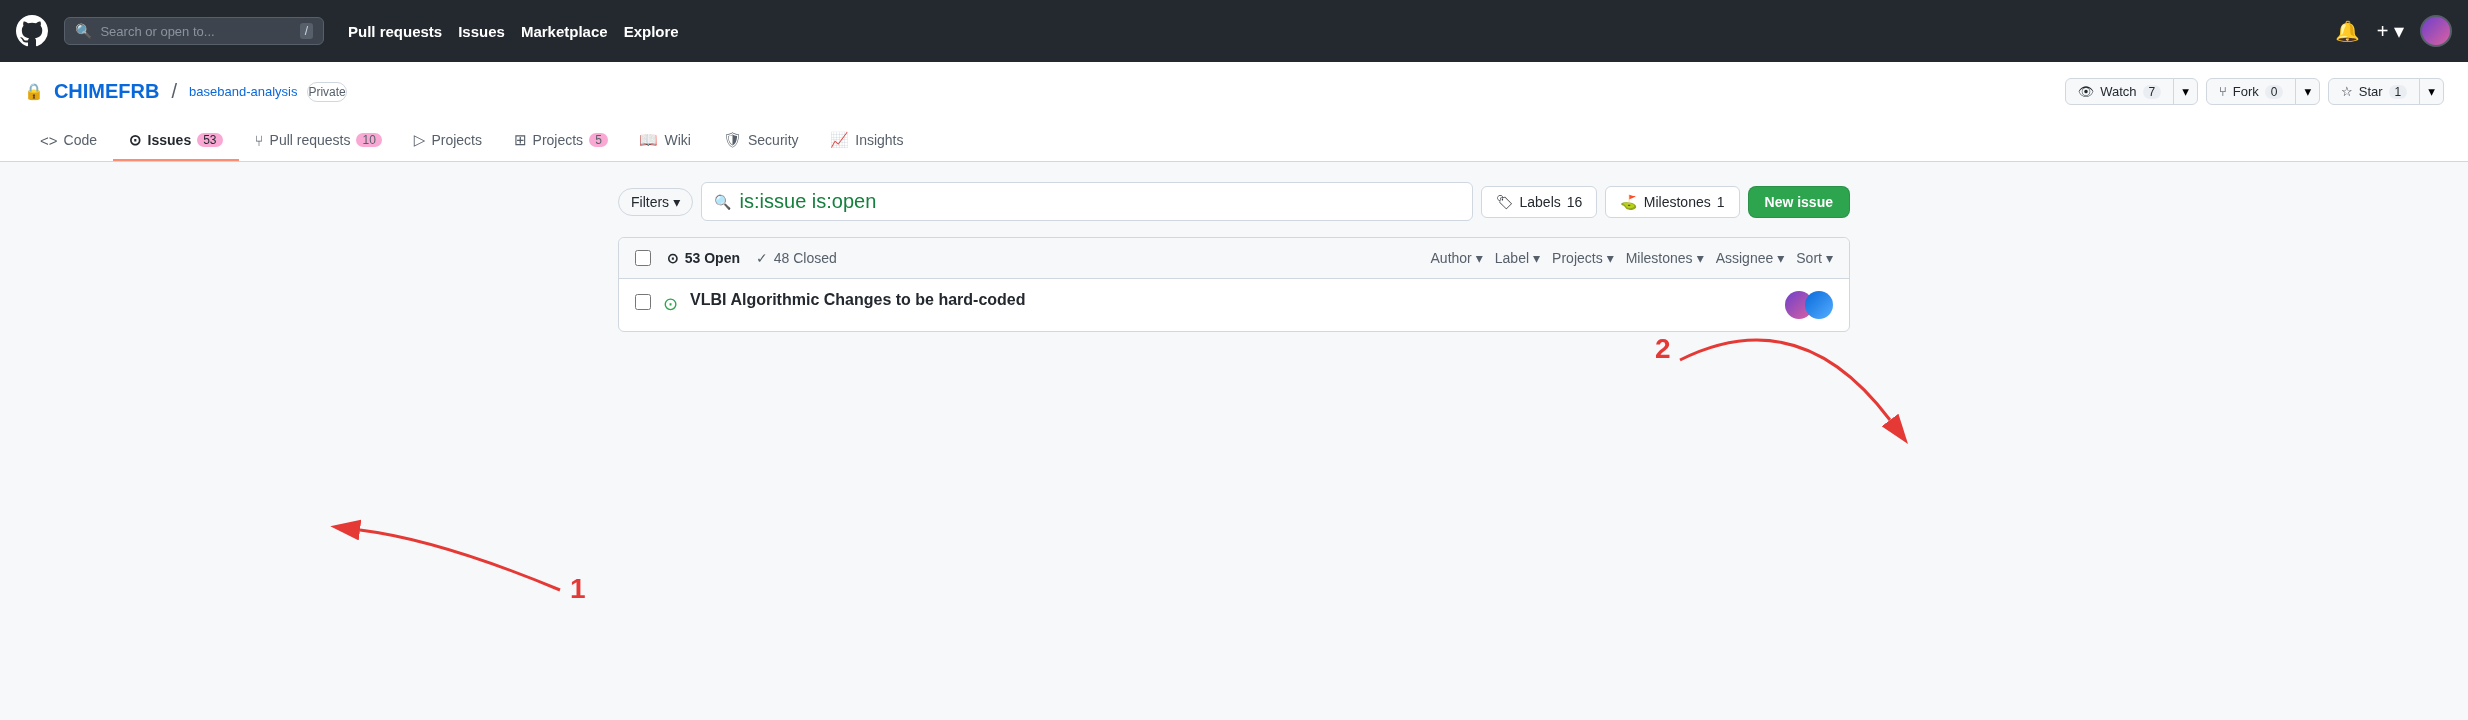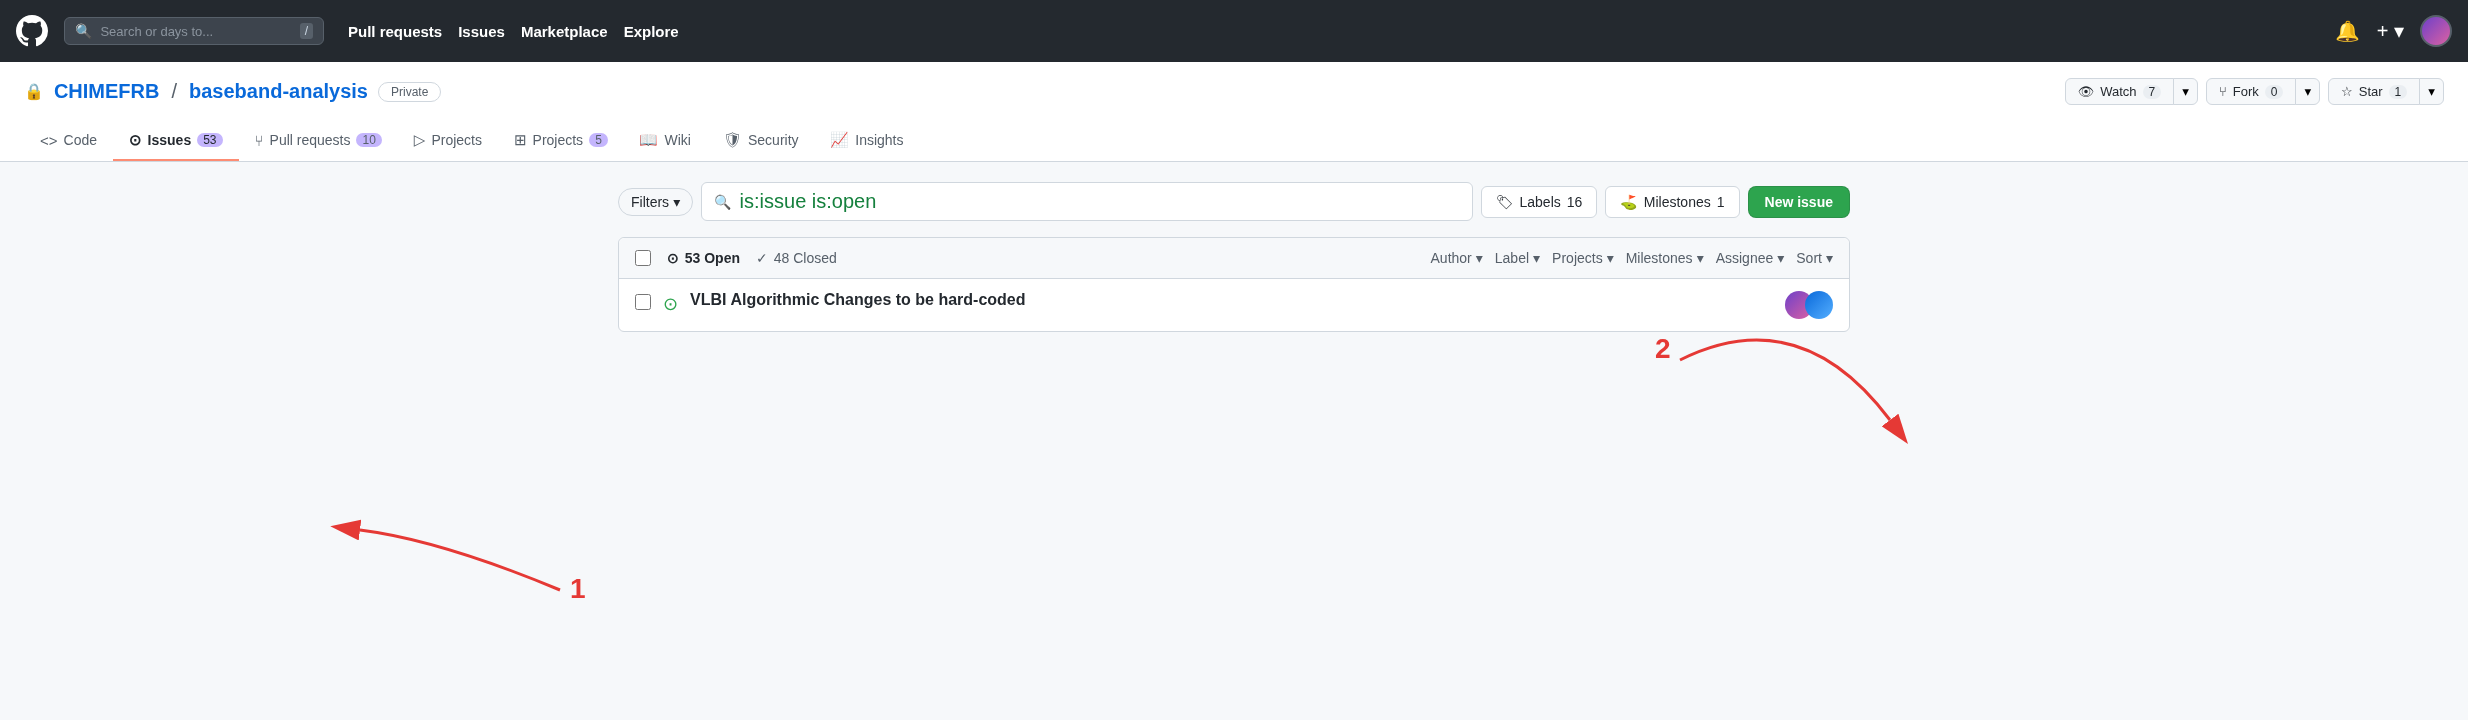--- a/index.html
+++ b/index.html
@@ -15,32 +15,32 @@
     .nav-right { margin-left: auto; display: flex; align-items: center; gap: 16px; }
     .nav-icon-btn { color: white; background: none; border: none; cursor: pointer; font-size: 20px; display: flex; align-items: center; gap: 4px; }
     .nav-avatar { width: 32px; height: 32px; border-radius: 50%; background: linear-gradient(135deg, #6e40c9, #db61a2); border: 2px solid #57606a; }
 
     
     .repo-header { background: white; border-bottom: 1px solid #d0d7de; padding: 16px 24px 0 24px; }
     .repo-title-row { display: flex; align-items: center; gap: 10px; margin-bottom: 16px; }
     .lock-icon { color: #57606a; font-size: 16px; }
     .repo-owner { color: #0969da; font-size: 20px; font-weight: 600; text-decoration: none; }
     .repo-sep { color: #57606a; font-size: 20px; margin: 0 2px; }
-    .repo-name { color: #0969da; font-size: 20px; font-weight: 700; text-decoration: none; }
-    .private-badge { border: 1px solid #d0d7de; border-radius: 20px; font-size: 12px; color: #57606a; padding: 2px 12px; font-weight: 500; }
+    .repo-name { color: #0969da; font-size: 13px; font-weight: 400; text-decoration: none; }
+    .private-badge { border: 1px solid #d0d7de; border-radius: 20px; font-size: 12px; color: #57606a; padding: 2px 0; font-weight: 500; }
     .repo-actions { margin-left: auto; display: flex; gap: 8px; }
     .repo-action-btn { display: flex; align-items: center; gap: 6px; border: 1px solid #d0d7de; background: #f6f8fa; border-radius: 6px; padding: 5px 12px; font-size: 13px; cursor: pointer; color: #24292f; font-weight: 500; }
     .repo-action-btn .count { background: #eaeef2; border-radius: 20px; padding: 0 6px; font-size: 12px; }
     .repo-action-dropdown { border-left: 1px solid #d0d7de; padding: 5px 8px; cursor: pointer; background: #f6f8fa; border-radius: 0 6px 6px 0; margin-left: -1px; border-top: 1px solid #d0d7de; border-right: 1px solid #d0d7de; border-bottom: 1px solid #d0d7de; }
 
     
     .repo-tabs { display: flex; gap: 0; border-bottom: none; }
     .repo-tab { display: flex; align-items: center; gap: 6px; padding: 10px 16px; font-size: 14px; color: #57606a; text-decoration: none; border-bottom: 2px solid transparent; cursor: pointer; white-space: nowrap; }
     .repo-tab.active { color: #24292f; border-bottom: 2px solid #fd8c73; font-weight: 600; }
-    .tab-count { background: #c4b5fd; border-radius: 20px; padding: 0 6px; font-size: 12px; font-weight: 500; }
+    .tab-count { background: #f9a8d4; border-radius: 20px; padding: 0 6px; font-size: 12px; font-weight: 500; }
     .tab-icon { font-size: 15px; }
 
     
     .issues-content { max-width: 1280px; margin: 20px auto; padding: 0 24px; }
 
     
     .filter-row { display: flex; align-items: center; gap: 8px; margin-bottom: 16px; }
     .filter-btn { display: flex; align-items: center; gap: 4px; border: 1px solid #d0d7de; background: #f6f8fa; border-radius: 14px; padding: 5px 12px; font-size: 14px; cursor: pointer; color: #24292f; font-weight: 500; }
     .search-box { flex: 1; display: flex; align-items: center; gap: 8px; border: 1px solid #d0d7de; border-radius: 6px; padding: 7px 12px; background: white; color: #57606a; }
     .search-input-text { color: #15803d; font-size: 20px; text-align: right; }
@@ -73,21 +73,21 @@
   </style>
 </head>
 <body>
 
 <nav class="nav-bar">
   <svg class="nav-logo" viewBox="0 0 16 16" fill="white">
     <path d="M8 0C3.58 0 0 3.58 0 8c0 3.54 2.29 6.53 5.47 7.59.4.07.55-.17.55-.38 0-.19-.01-.82-.01-1.49-2.01.37-2.53-.49-2.69-.94-.09-.23-.48-.94-.82-1.13-.28-.15-.68-.52-.01-.53.63-.01 1.08.58 1.23.82.72 1.21 1.87.87 2.33.66.07-.52.28-.87.51-1.07-1.78-.2-3.64-.89-3.64-3.95 0-.87.31-1.59.82-2.15-.08-.2-.36-1.02.08-2.12 0 0 .67-.21 2.2.82.64-.18 1.32-.27 2-.27.68 0 1.36.09 2 .27 1.53-1.04 2.2-.82 2.2-.82.44 1.1.16 1.92.08 2.12.51.56.82 1.27.82 2.15 0 3.07-1.87 3.75-3.65 3.95.29.25.54.73.54 1.48 0 1.07-.01 1.93-.01 2.2 0 .21.15.46.55.38A8.013 8.013 0 0016 8c0-4.42-3.58-8-8-8z"></path>
   </svg>
   <div class="nav-search">
     <span>🔍</span>
-    <span style="color:#8b949e;font-size:13px;">Search or days to...</span>
+    <span style="color:#8b949e;font-size:13px;">Search or open to...</span>
     <span style="margin-left:auto;" class="nav-search-slash">/</span>
   </div>
   <div class="nav-links">
     <a class="nav-link" href="#">Pull requests</a>
     <a class="nav-link" href="#">Issues</a>
     <a class="nav-link" href="#">Marketplace</a>
     <a class="nav-link" href="#">Explore</a>
   </div>
   <div class="nav-right">
     <button class="nav-icon-btn">🔔</button>

